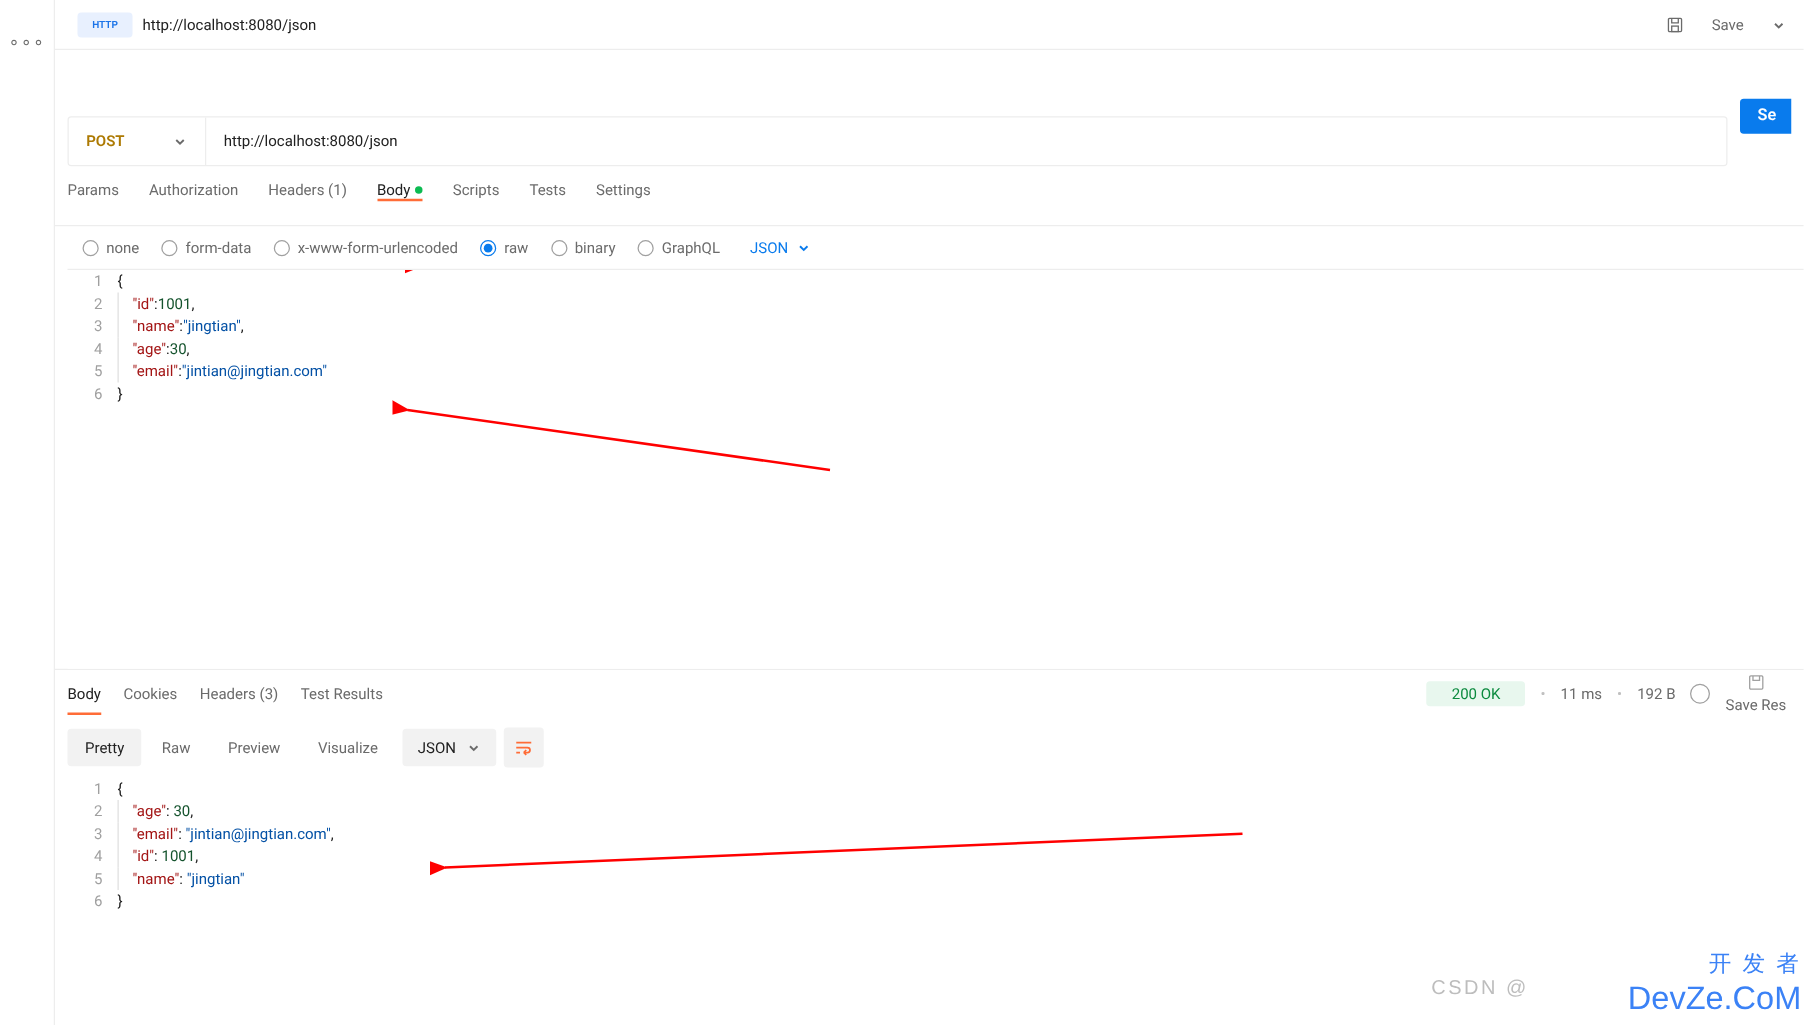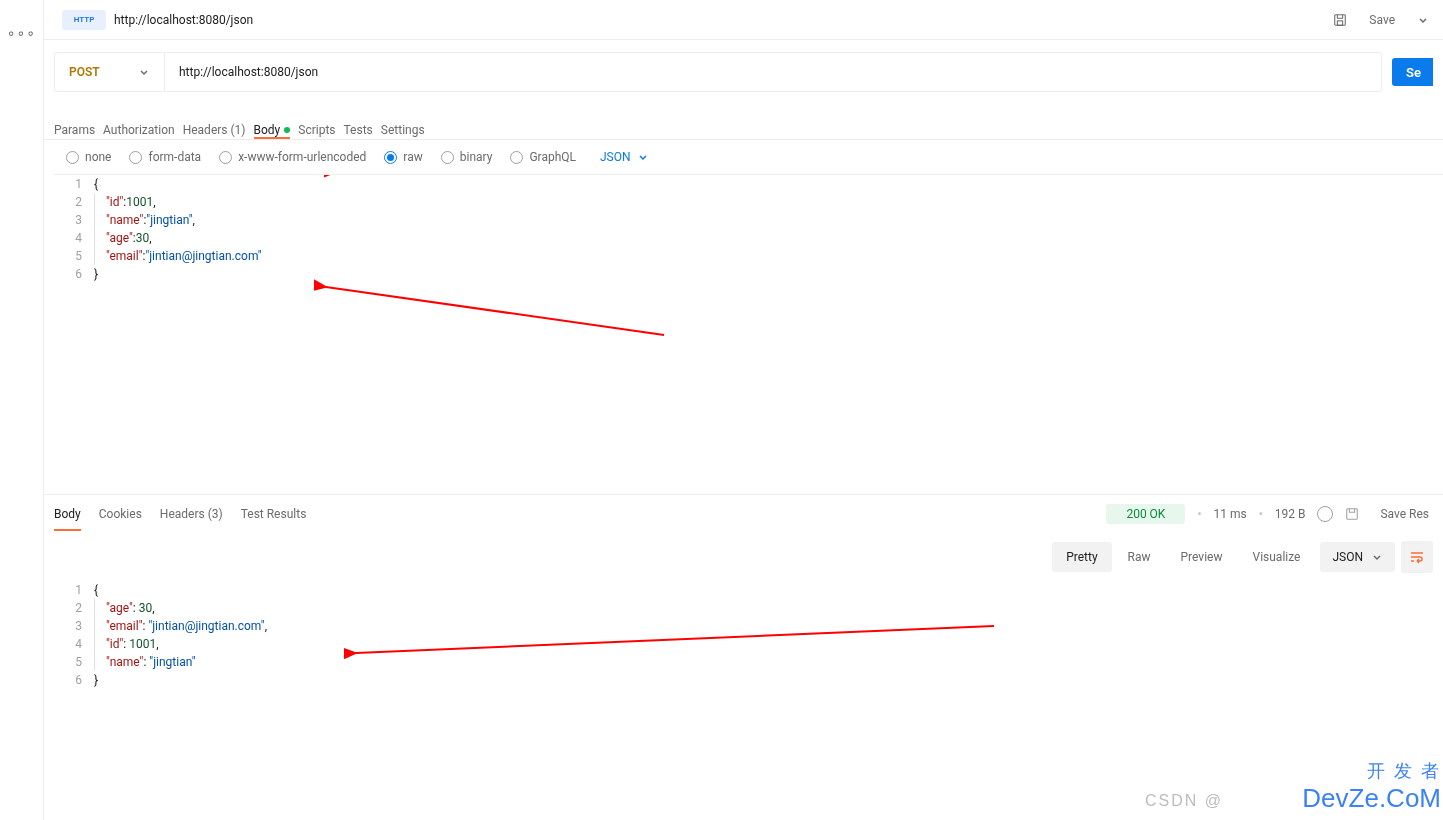--- a/index.html
+++ b/index.html
@@ -8,26 +8,26 @@
 .dots { color:#6b6b6b; font-size:14px; letter-spacing:1px; cursor:pointer; }
 .main { position:absolute; left:44px; top:0; right:0; }
 .tabbar { height:40px; border-bottom:1px solid #ededed; display:flex; align-items:center; padding:0 10px; }
 .tab { display:flex; align-items:center; gap:8px; padding:0 8px; flex:1; }
 .http-badge { width:44px; height:20px; background:#e8f0fe; border-radius:3px; display:inline-flex; align-items:center; justify-content:center; font-size:8px; font-weight:600; color:#1a73e8; }
 .tab-title { font-size:12px; color:#212121; }
 .save-group { display:flex; align-items:center; gap:22px; margin-left:auto; padding-right:4px; cursor:pointer; color:#6b6b6b; }
 .save-icon { width:14px; height:14px; }
 .chev { width:12px; height:12px; }
 .req-row { display:flex; padding:12px 10px 12px 10px; gap:10px; align-items:center; }
-.method-url { flex:1; border:1px solid #ededed; border-radius:3px; height:40px; display:flex; align-items:center; background:#fff; }
+.method-url { flex:1; border:1px solid #ededed; border-radius:3px; height:40px; display:flex; align-items:center; background:#fff;margin-top:41px; }
 .method-sel { width:110px; border-right:1px solid #ededed; height:100%; display:flex; align-items:center; justify-content:space-between; padding:0 14px; cursor:pointer; }
 .method-sel span { color:#ad7a03; font-weight:600; font-size:12px; }
 .url-input { flex:1; border:none; outline:none; padding:0 14px; font-size:12px; color:#212121; background:transparent; height:100%; }
 .send-btn { background:#097bed; color:#fff; border:none; height:28px; padding:0 12px 0 14px; border-radius:3px 0 0 3px; font-weight:600; font-size:13px; cursor:pointer; }
-.tabs-row { display:flex; gap:8px; padding:0 10px; border-bottom:1px solid #ededed; height:36px; align-items:flex-end; }
+.tabs-row { display:flex; gap:24px; padding:0 10px; border-bottom:1px solid #ededed; height:36px; align-items:flex-start; }
 .rtab { display:flex; align-items:center; color:#6b6b6b; font-size:12px; cursor:pointer; border-bottom:2px solid transparent; }
 .rtab.active { color:#212121; border-bottom-color:#ff6c37; }
 .green-dot { width:6px; height:6px; background:#0cbb52; border-radius:50%; margin-left:4px; }
 .body-opts { display:flex; gap:18px; align-items:center; padding:10px 22px; }
 .radio { display:flex; align-items:center; gap:6px; color:#6b6b6b; font-size:12px; cursor:pointer; }
 .radio .circ { width:13px; height:13px; border:1px solid #a0a0a0; border-radius:50%; display:inline-block; position:relative; }
 .radio.sel .circ { border-color:#097bed; }
 .radio.sel .circ::after { content:''; width:7px; height:7px; background:#097bed; border-radius:50%; position:absolute; top:2px; left:2px; }
 .type-sel { color:#097bed; font-size:12px; display:flex; align-items:center; gap:6px; cursor:pointer; margin-left:6px; }
 .editor { margin:0 0 0 10px; border-top:1px solid #ededed; background:#fff; height:320px; font-family: Consolas, Monaco, monospace; font-size:12px; overflow:auto; position:relative; }
@@ -40,32 +40,32 @@
 .n { color:#14532d; }
 .divider { height:1px; background:#ededed; margin-left:0; }
 .resp-tabs { display:flex; align-items:center; padding:0 10px; height:38px; gap:18px; border-bottom:0; }
 .rtab2 { color:#6b6b6b; font-size:12px; cursor:pointer; padding:10px 0 8px; border-bottom:2px solid transparent; }
 .rtab2.active { color:#212121; border-bottom-color:#ff6c37; }
 .resp-right { margin-left:auto; display:flex; align-items:center; gap:12px; color:#6b6b6b; }
 .status-ok { background:#e8f7ee; color:#0b8a3e; border-radius:3px; padding:3px 20px; font-size:12px; }
 .muted { color:#6b6b6b; font-size:12px; }
 .dotsep { color:#c0c0c0; }
 .globe { width:16px; height:16px; border:1px solid #a0a0a0; border-radius:50%; display:inline-block; }
-.resp-toolbar { display:flex; align-items:center; gap:6px; padding:8px 10px;justify-content:flex-end; }
+.resp-toolbar { display:flex; align-items:center; gap:6px; padding:8px 10px; }
 .seg { display:flex; align-items:center; gap:2px; }
 .seg button { background:transparent; border:none; padding:8px 14px; color:#6b6b6b; font-size:12px; cursor:pointer; border-radius:3px; }
 .seg button.active { background:#f2f2f2; color:#212121; }
 .mini-sel { background:#f2f2f2; border:none; padding:8px 12px; color:#212121; font-size:12px; cursor:pointer; border-radius:3px; display:inline-flex; align-items:center; gap:8px; }
 .sq-btn { width:32px; height:32px; border:none; background:#f2f2f2; border-radius:3px; display:inline-flex; align-items:center; justify-content:center; cursor:pointer; color:#ff6c37; }
 .resp-editor { margin:0 0 0 10px; font-family: Consolas, Monaco, monospace; font-size:12px; }
 .arrow { position:absolute; pointer-events:none; }
 .watermark { position:absolute; right:2px; bottom:6px; text-align:right; }
 .wm1 { color:#3b82f6; font-size:18px; font-family:"Microsoft YaHei",sans-serif; letter-spacing:2px; }
 .wm2 { color:#3b82f6; font-size:26px; font-weight:400; font-family:Arial,sans-serif; }
-.wm3 { color:#bdbdbd; font-size:16px; position:absolute; right:220px; bottom:10px; font-family:"Microsoft YaHei",sans-serif; letter-spacing:2px; }
+.wm3 { color:#bdbdbd; font-size:16px; position:absolute; right:220px; bottom:20px; font-family:"Microsoft YaHei",sans-serif; letter-spacing:2px; }
 </style>
 </head>
 <body>
 
 <div class="left-rail">
   <span class="dots">∘∘∘</span>
 </div>
 
 <div class="main">
 
@@ -196,21 +196,21 @@
     <div class="rtab2">Cookies</div>
     <div class="rtab2">Headers (3)</div>
     <div class="rtab2">Test Results</div>
     <div class="resp-right">
       <span class="status-ok">200 OK</span>
       <span class="dotsep">•</span>
       <span class="muted">11 ms</span>
       <span class="dotsep">•</span>
       <span class="muted">192 B</span>
       <span class="globe"></span>
-      <div class="save-group" style="gap:21px;">
+      <div class="save-group" style="gap:4px;flex-direction:column;">
         <svg class="save-icon" viewBox="0 0 16 16" fill="none" stroke="#a0a0a0" stroke-width="1.2">
             <rect x="2" y="2" width="12" height="12" rx="1"></rect>
             <path d="M5 2v4h6V2"></path>
           </svg>
         <span class="muted">Save Res</span>
       </div>
     </div>
   </div>
 
   <div class="resp-toolbar">

